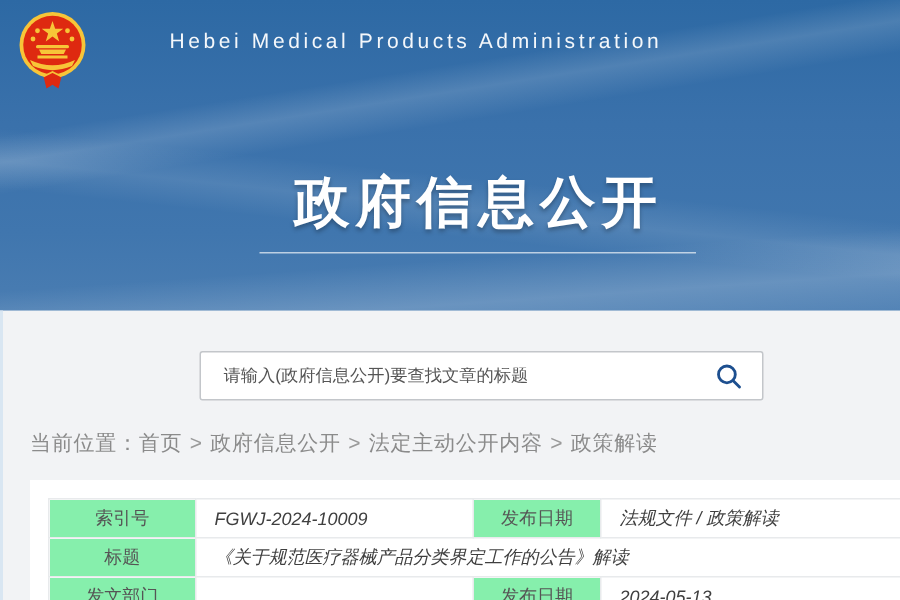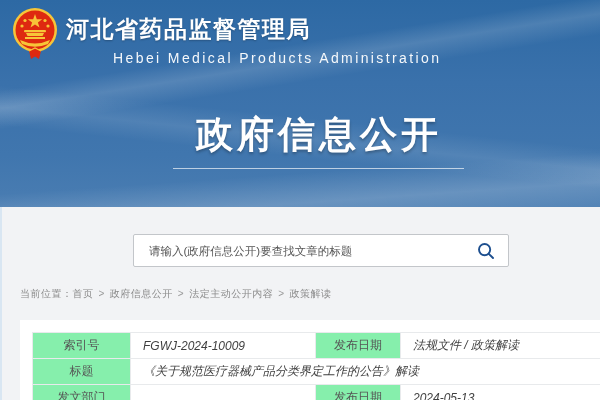--- a/index.html
+++ b/index.html
@@ -55,21 +55,21 @@
   .search-input {
     flex: 1; border: none; outline: none; background: transparent;
     font-family: "Liberation Sans", "DejaVu Sans", sans-serif;
     font-size: 11.5px; color: #444; padding: 0 8px 0 15px;
   }
   .search-input::placeholder { color: #555; opacity: 1; }
   .search-btn { border: none; background: transparent; cursor: pointer; padding: 0 13px 0 4px; display: flex; align-items: center; }
 
   .breadcrumb {
     position: absolute; left: 20px; top: 287px;
-    font-size: 10px; color: #8b8b8b; letter-spacing: 0.5px;
+    font-size: 14px; color: #8b8b8b; letter-spacing: 0.5px;
   }
   .breadcrumb a { color: #8b8b8b; text-decoration: none; cursor: pointer; }
   .breadcrumb .sep { margin: 0 5px; color: #9a9a9a; }
 
   
   .content-panel {
     position: absolute; left: 20px; top: 320px; width: 810px; height: 95px;
     background: #ffffff;
   }
   .info-table {
@@ -100,21 +100,20 @@
         <circle cx="36" cy="19" r="1.6" fill="#f7c538"></circle>
         <rect x="12" y="23" width="22" height="2.2" rx="1" fill="#f7c538"></rect>
         <path d="M14 26 h18 l-1.5 3 h-15 Z" fill="#f7c538"></path>
         <rect x="13" y="30" width="20" height="2" fill="#f7c538"></rect>
         <path d="M8 33 Q23 40 38 33 L36 37 Q23 42.5 10 37 Z" fill="#f7c538"></path>
         <path d="M17 44 L23 41 L29 44 L27 52 L23 49.5 L19 52 Z" fill="#de2910"></path>
         <path d="M17 44 L23 41 L29 44" fill="none" stroke="#f7c538" stroke-width="1.2"></path>
       </svg>
     </span>
     <span class="org-text">
-      <div class="org-title">河北省药品监督管理局</div>
       <div class="org-subtitle">Hebei Medical Products Administration</div>
     </span>
   </div>
 
   <div class="banner-title-wrap">
     <span class="banner-title">政府信息公开</span>
   </div>
   <div class="banner-underline"></div>
 </div>
 

